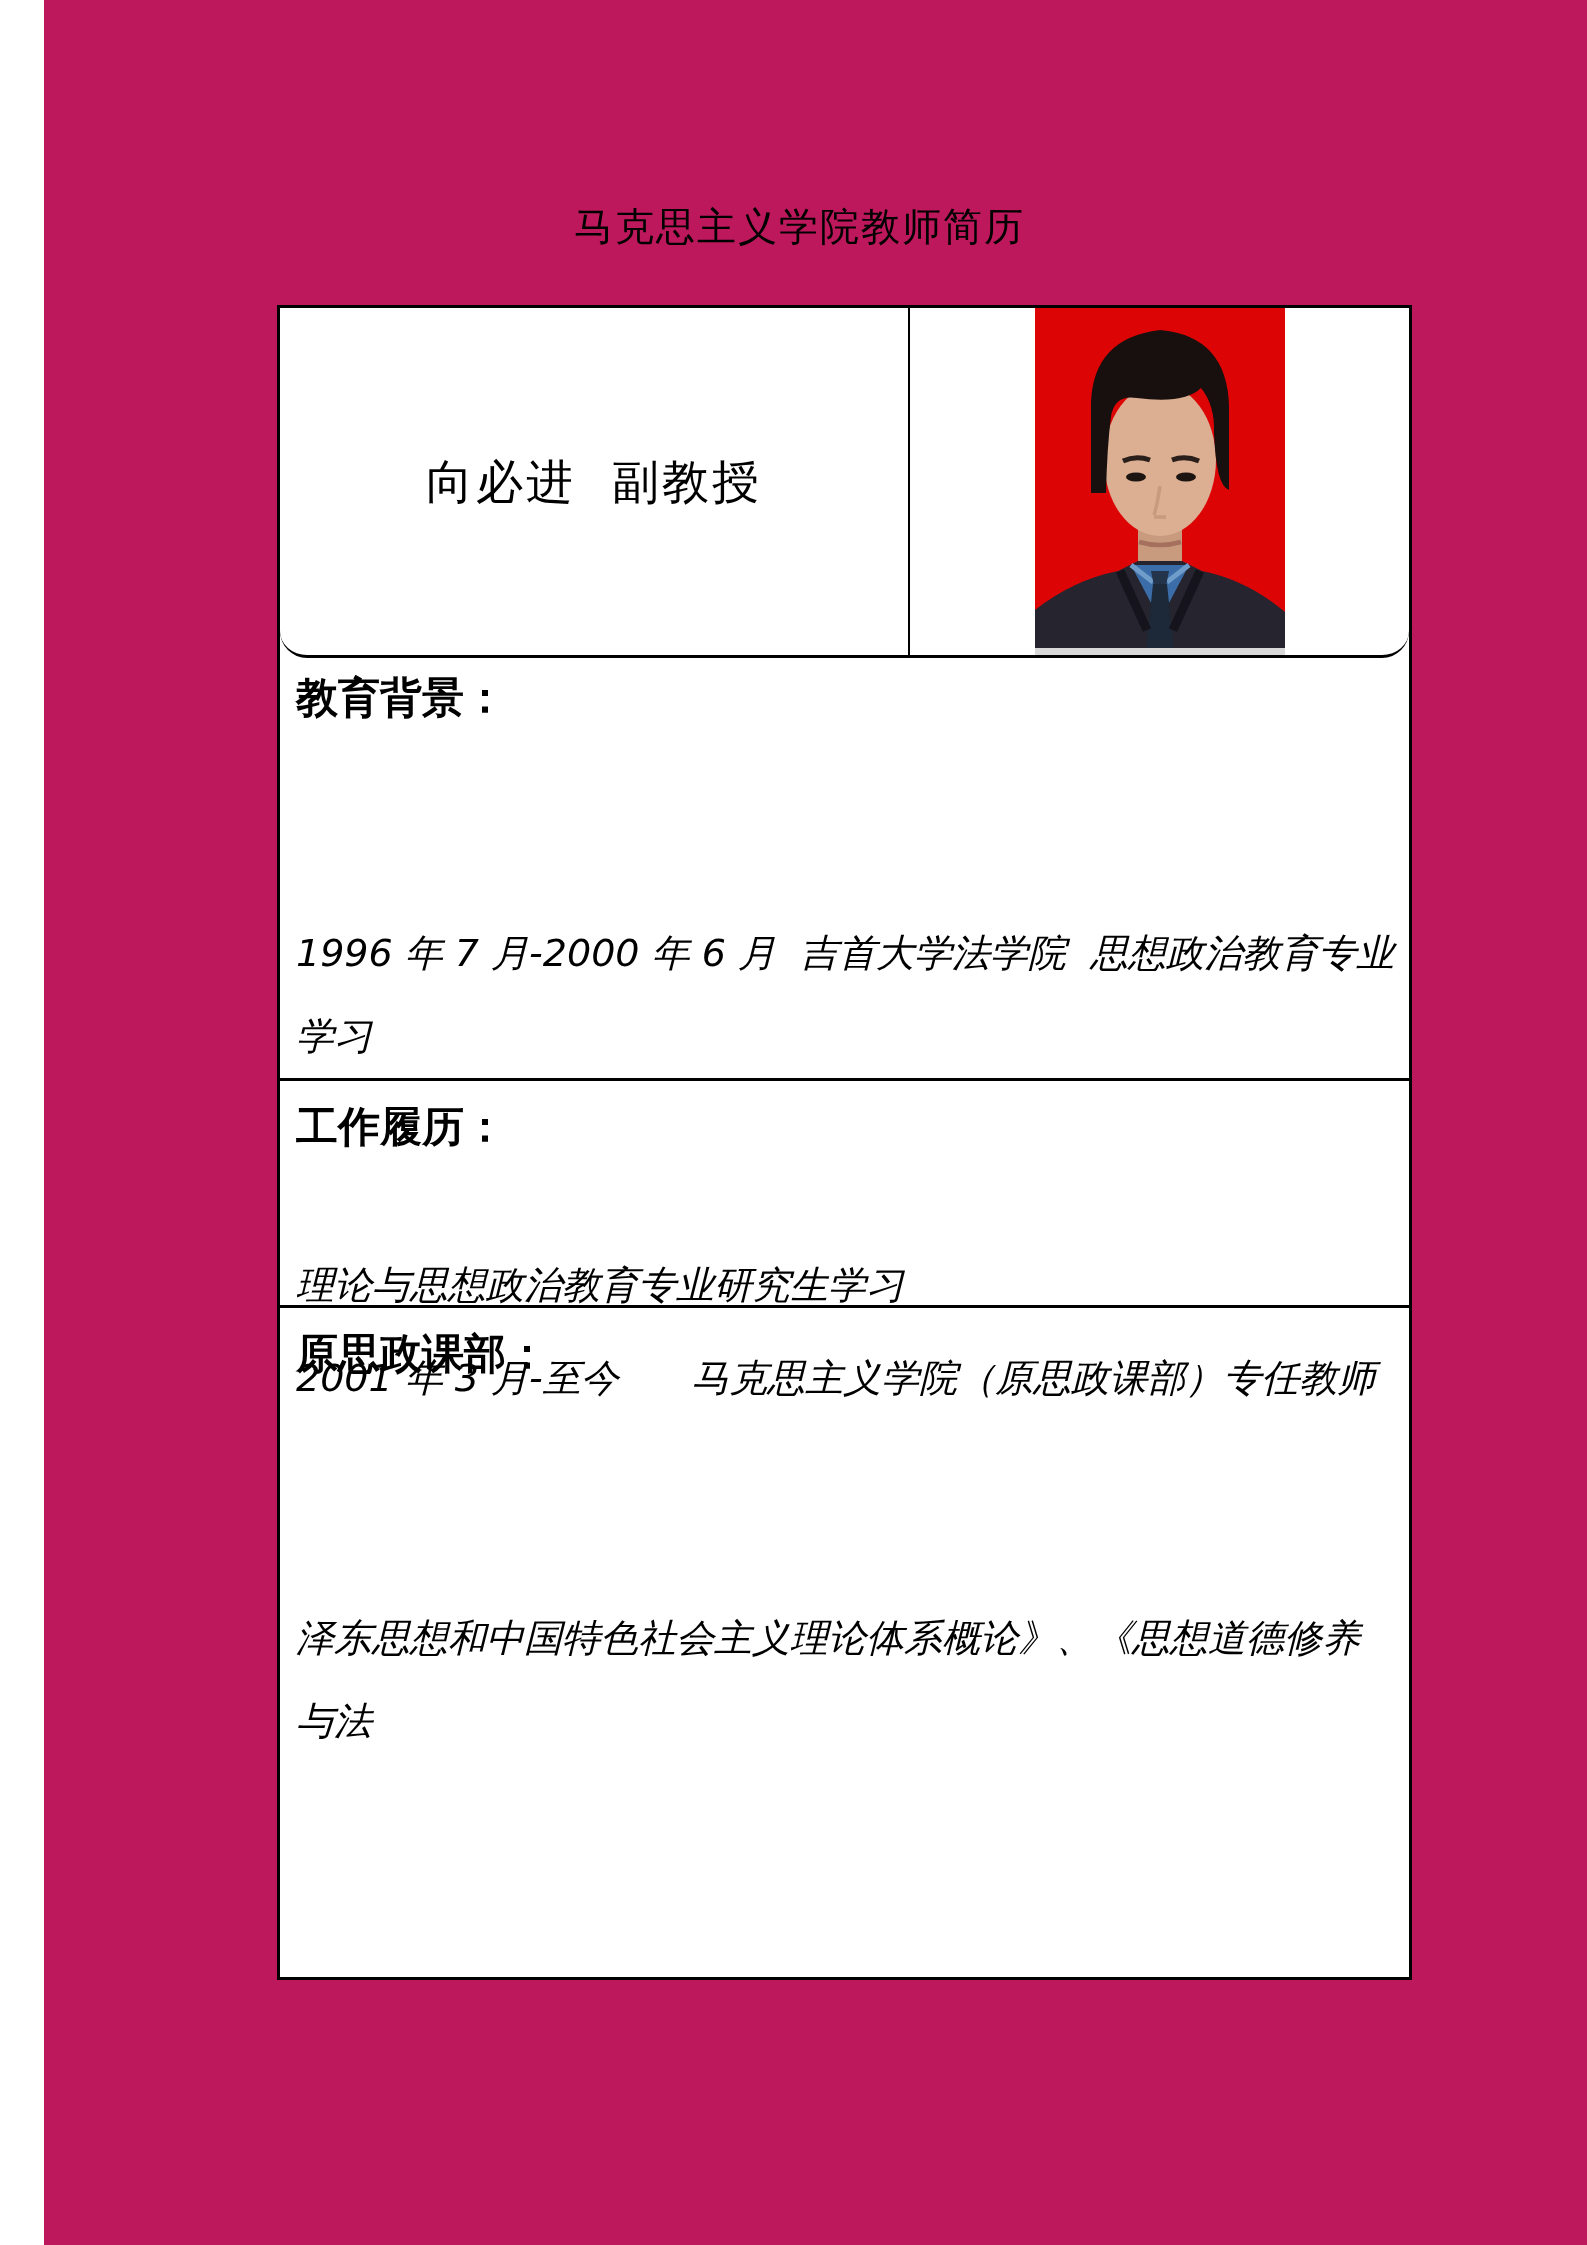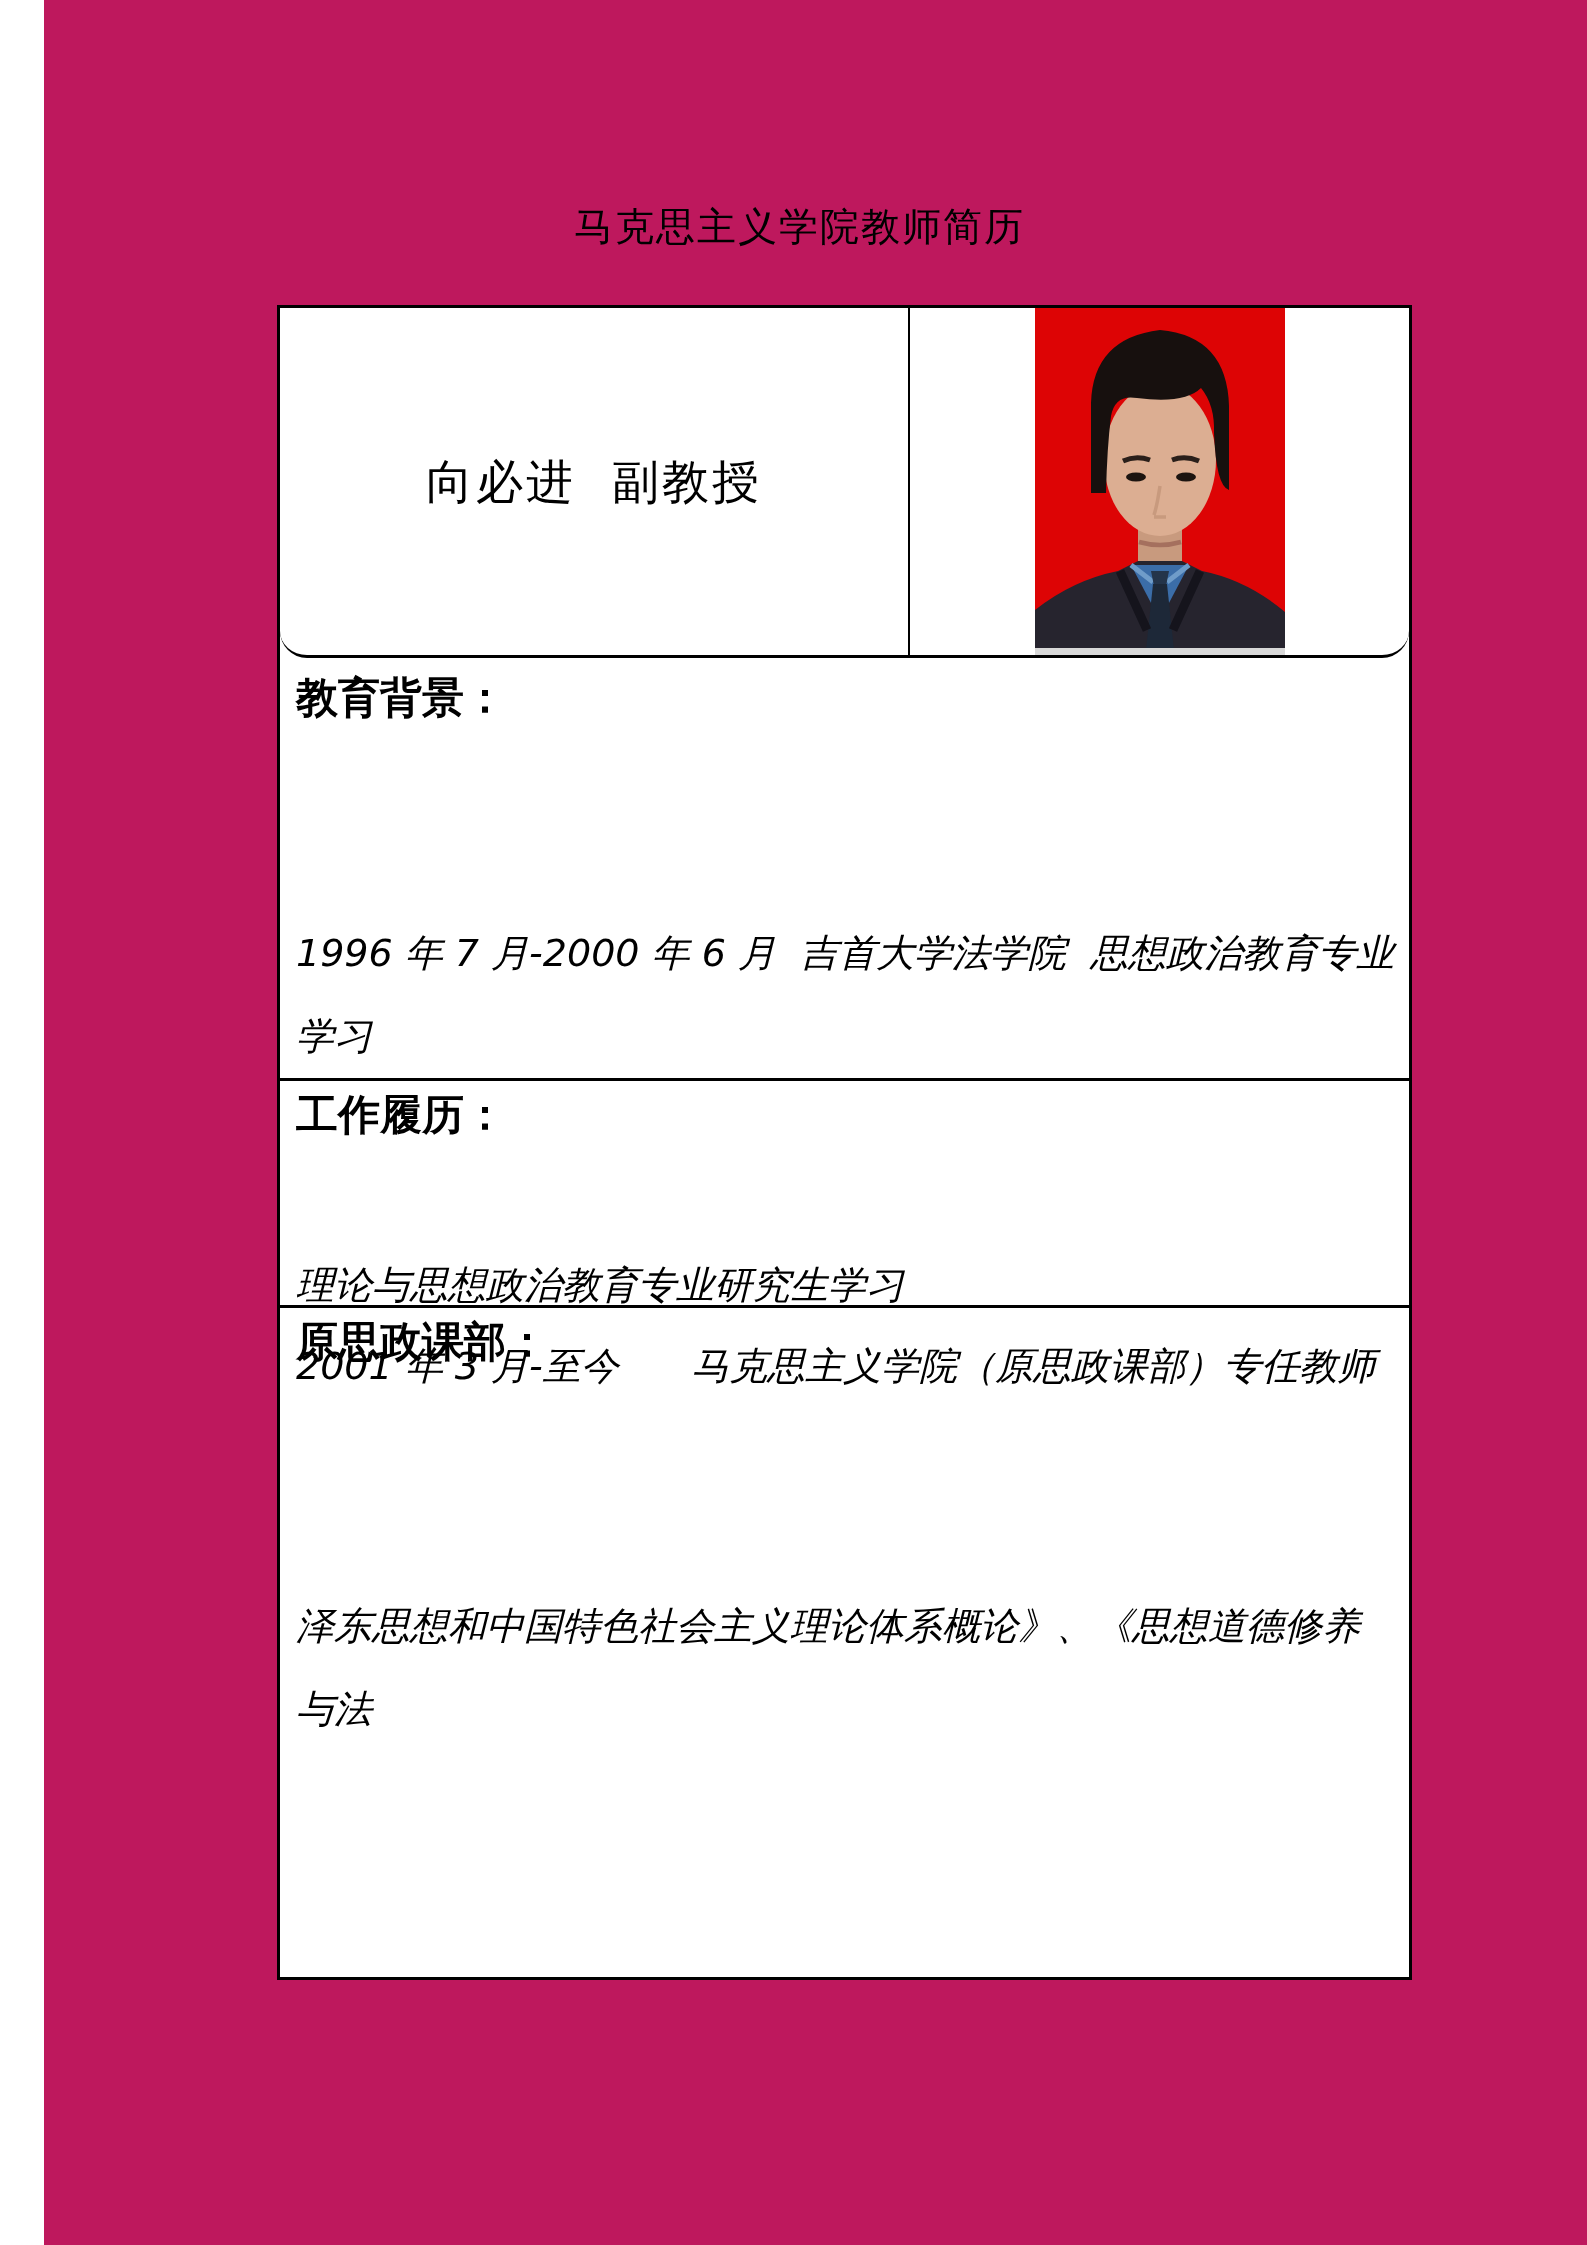--- a/index.html
+++ b/index.html
@@ -50,21 +50,21 @@
     flex:1;
     display:flex;align-items:center;justify-content:center;
   }
   .portrait{width:250px;height:347px;display:block;}
   .sec-cell{padding:0 14px 0 16px;}
   .sec-header{
     font-size:42px;font-weight:700;
     line-height:52px;padding-top:14px;
     white-space:pre-wrap;
   }
-  .row-3 .sec-header,.row-4 .sec-header{padding-top:8px;}
+  .row-3 .sec-header,.row-4 .sec-header{padding-top:20px;}
   .sec-lines{
     font-size:38px;line-height:83px;
     white-space:pre-wrap;
     font-style:italic;
   }
   .row-2 .sec-lines{margin-top:22px;}
   .row-3 .sec-lines{margin-top:18px;}
   .row-4 .sec-lines{margin-top:51px;}
   .line{white-space:pre-wrap;}
   .line.indent{text-indent:76px;}

